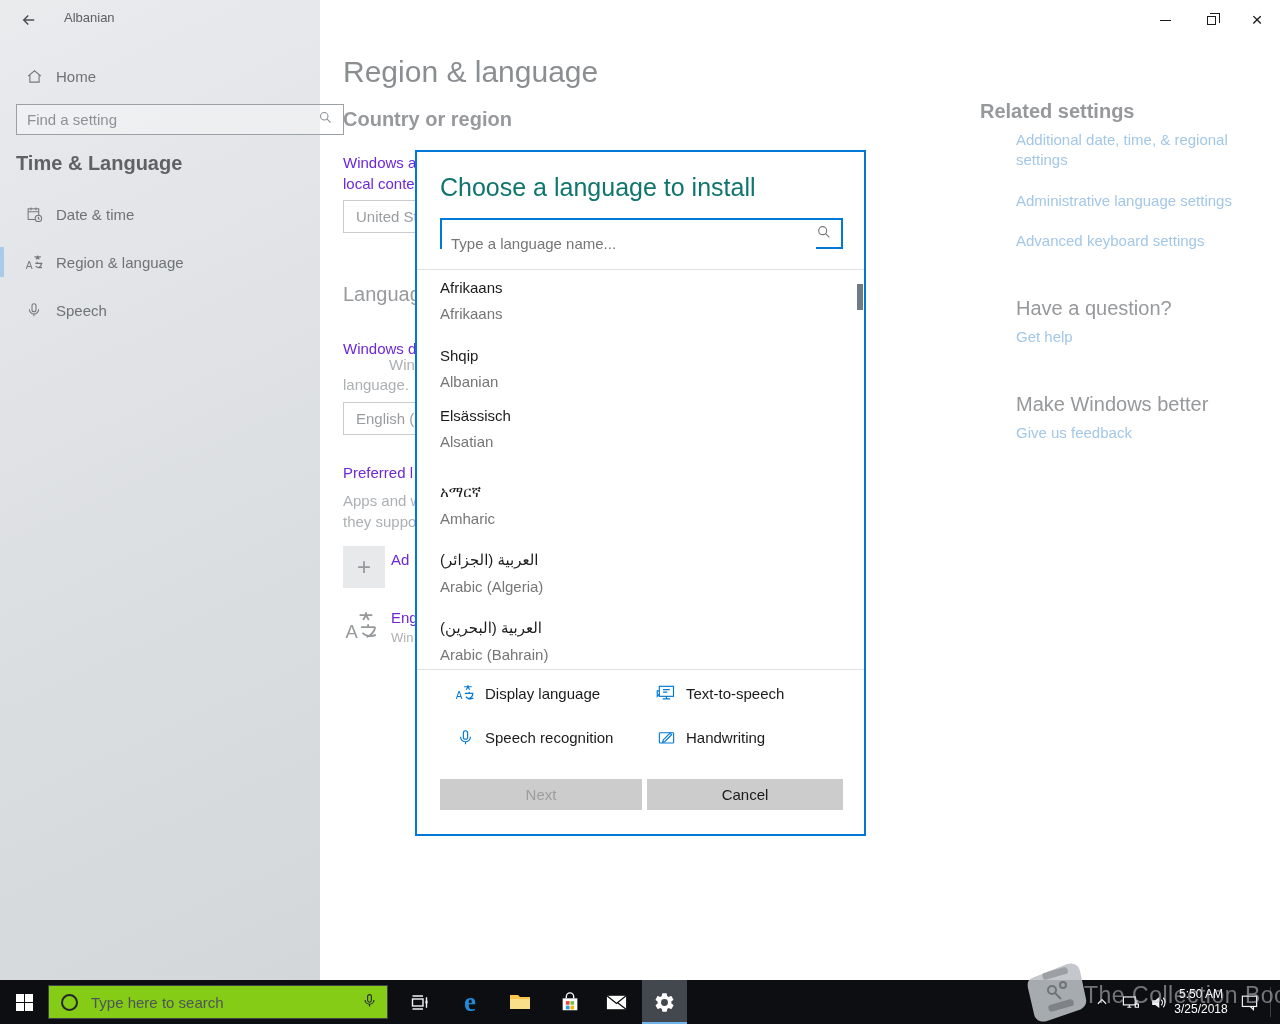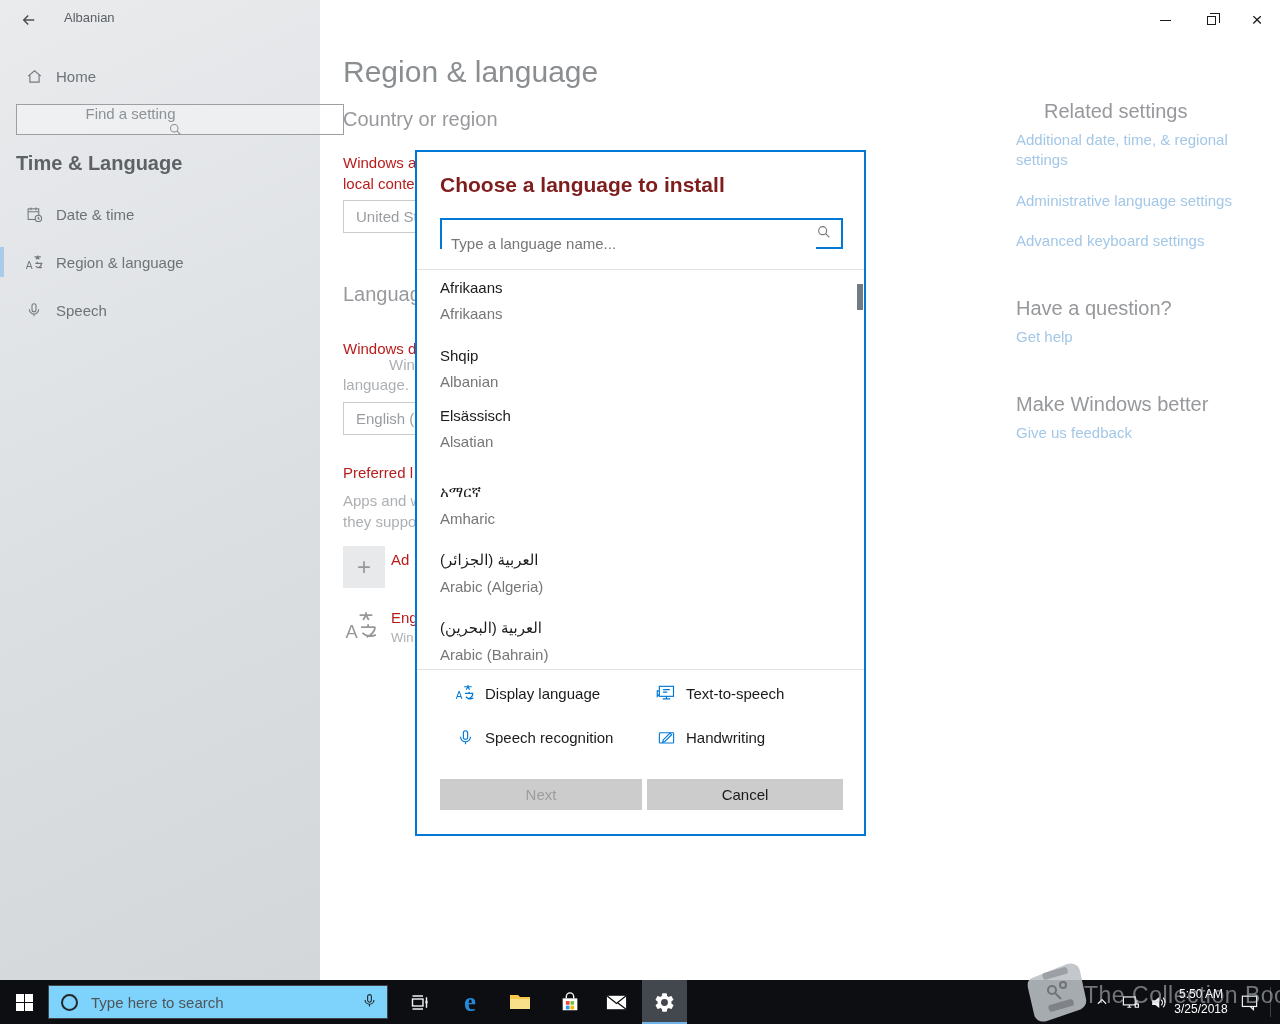--- a/index.html
+++ b/index.html
@@ -9,47 +9,47 @@
 
   
   .sidebar { position:absolute; left:0; top:0; width:320px; height:980px;
              background:linear-gradient(155deg,#e9ebed 0%,#dcdfe2 55%,#d3d7da 100%); }
   .back-arrow { position:absolute; left:14px; top:5px; font-size:19px; color:#4c4f52; width:30px; height:30px;
                 display:flex; align-items:center; justify-content:center; }
   .win-title { position:absolute; left:64px; top:10px; font-size:13px; color:#5d6063; }
   .side-row { position:absolute; left:0; width:320px; height:36px; display:flex; align-items:center; color:#6e7377; font-size:15px; }
   .side-row .ic { width:20px; height:20px; margin-left:24px; margin-right:12px; display:flex; align-items:center; justify-content:center; color:#73787c; }
   .find-box { position:absolute; left:16px; top:104px; width:328px; height:31px; border:1px solid #9aa0a4;
-              background:rgba(255,255,255,.35); display:flex; align-items:center;flex-direction:column; }
+              background:rgba(255,255,255,.35); display:flex; align-items:center; }
   .find-box input { border:none; outline:none; background:transparent; flex:1; font-size:15px; color:#8d9296;
                     padding-left:10px; font-family:"Liberation Sans",sans-serif; }
   .find-box input::placeholder { color:#8d9296; }
   .find-box .mag { margin-right:10px; color:#8d9296; }
   .side-section { position:absolute; left:16px; top:152px; font-size:20px; font-weight:600; color:#5e6266; }
   .accent-bar { position:absolute; left:0; top:3px; width:4px; height:30px; background:#a7cbe9; }
 
   
   .main-h1 { position:absolute; left:343px; top:55px; font-size:30px; font-weight:300; color:#8b8e91; }
   .sec-h2 { position:absolute; font-size:20px; font-weight:400; color:#97999c; }
-  .dim-label { position:absolute; font-size:15px; color:#b91c1c; white-space:nowrap; }
+  .dim-label { position:absolute; font-size:15px; color:#6d28d9; white-space:nowrap; }
   .dim-desc  { position:absolute; font-size:15px; color:#adb0b3; white-space:nowrap; }
   .dim-dd { position:absolute; width:120px; height:33px; border:1px solid #c9ccce; background:rgba(255,255,255,.4);
             display:flex; align-items:center; font-size:15px; color:#9a9da0; padding-left:12px; white-space:nowrap; }
   .add-btn { position:absolute; left:343px; top:546px; width:42px; height:42px; background:#e8e9ea; color:#95989b;
              display:flex; align-items:center; justify-content:center; font-size:24px; font-weight:300; }
   .lang-glyph { position:absolute; left:344px; top:608px; width:34px; height:34px; color:#96999c; }
 
   
   .rel-h { position:absolute; font-size:20px; font-weight:400; color:#96989b; white-space:nowrap; }
   .rel-link { position:absolute; font-size:15px; color:#a3c7e7; line-height:20px; width:260px; cursor:pointer; }
 
   
   .dialog { position:absolute; left:415px; top:150px; width:451px; height:686px; background:#fff;
             border:2px solid #0078d7; z-index:20; }
-  .dlg-title { position:absolute; left:23px; top:21px; font-size:21px; font-weight:700; color:#7f1d1d; }
+  .dlg-title { position:absolute; left:23px; top:21px; font-size:25px; font-weight:400; color:#0f766e; }
   .dlg-search { position:absolute; left:23px; top:66px; width:403px; height:31px; border:2px solid #0078d7;
                 display:flex; align-items:center; background:#fff; }
   .dlg-search input { flex:1; border:none; outline:none; font-size:15px; color:#1b1b1b; padding-left:9px;
                       font-family:"Liberation Sans",sans-serif;margin-top:20px; }
   .dlg-search input::placeholder { color:#767676; }
   .dlg-search .mag { margin-right:9px; color:#767676; }
   .dlg-divider { position:absolute; left:0; width:447px; border-top:1px solid #e1e1e1; }
   .lang-item { position:absolute; left:23px; width:400px; height:60px; cursor:pointer; }
   .lang-native { font-size:15px; color:#1b1b1b; text-align:left; }
   .lang-english { font-size:15px; color:#767676; margin-top:9px; }
@@ -64,21 +64,21 @@
 
   
   .cap-btn { position:absolute; top:0; width:46px; height:40px; display:flex; align-items:center; justify-content:center; color:#1b1b1b; cursor:pointer; background:#fff; }
   .min-glyph { display:block; width:11px; border-top:1px solid #1b1b1b; }
   .restore-glyph { position:relative; width:9px; height:9px; border:1px solid #1b1b1b; background:#fff; }
   .restore-glyph:before { content:""; position:absolute; left:2px; top:-4px; width:9px; height:9px; border:1px solid #1b1b1b; border-left:none; border-bottom:none; }
 
   
   .taskbar { position:absolute; left:0; top:980px; width:1280px; height:44px; background:#0c0e11; z-index:30; }
   .tb-btn { position:absolute; top:0; height:44px; display:flex; align-items:center; justify-content:center; cursor:pointer; }
-  .tb-search { position:absolute; left:48px; top:5px; width:340px; height:34px; background:#7dd3fc; border:1px solid #3f4347;
+  .tb-search { position:absolute; left:48px; top:5px; width:340px; height:34px; background:#84cc16; border:1px solid #3f4347;
                display:flex; align-items:center; cursor:text; }
   .cortana-ring { width:17px; height:17px; border:2px solid #24282c; border-radius:50%; margin-left:12px; }
   .tb-search-text { font-size:15px; color:#4f5459; margin-left:13px; flex:1; }
   .tb-search .mic { margin-right:10px; color:#24282c; }
   .settings-active { background:#43484e; }
   .settings-active:after { content:""; position:absolute; left:0; bottom:0; width:100%; height:2px; background:#6fb3e8; }
   .tray-ic { color:#f2f3f4; }
   .tb-clock { position:absolute; left:1168px; top:0; width:66px; height:44px; color:#ffffff; font-size:12px;
               display:flex; flex-direction:column; align-items:center; justify-content:center; line-height:15px; cursor:default; }
   .tb-sep { position:absolute; left:1270px; top:7px; width:1px; height:30px; background:#3c4044; }
@@ -160,21 +160,21 @@
       <span class="min-glyph"></span>
     </div>
   <div class="cap-btn" style="left:1188px;">
       <span class="restore-glyph"></span>
     </div>
   <div class="cap-btn" style="left:1234px; font-size:19px;">
       <span>×</span>
     </div>
 
   <div class="main-h1">Region &amp; language</div>
-  <div class="sec-h2" style="left:343px; top:108px;">Country or region</div>
+  <div class="sec-h2" style="left:343px; top:108px;font-weight:bold;">Country or region</div>
   <div class="dim-label" style="left:343px; top:154px;">Windows a</div>
   <div class="dim-label" style="left:343px; top:175px;">local conte</div>
   <div class="dim-dd" style="left:343px; top:200px;">
       <span>United St</span>
     </div>
 
   <div class="sec-h2" style="left:343px; top:283px;">Languag</div>
   <div class="dim-label" style="left:343px; top:328px;margin-top:12px;">Windows d</div>
   <div class="dim-desc" style="left:343px; top:356px;margin-left:46px;">Windows f</div>
   <div class="dim-desc" style="left:343px; top:376px;">language.</div>
@@ -194,21 +194,21 @@
   <div class="lang-glyph">
     <svg width="34" height="34" viewBox="0 0 24 24" fill="none" stroke="currentColor" stroke-width="1.3">
       <text x="1" y="21" font-size="13" stroke="none" fill="currentColor" font-family="Liberation Sans,sans-serif">A</text>
       <path d="M12 13.5h10M17 13.5v-2M13 17.5c2.5 2.5 6.5 3 9.5 1.5M22 13.5c-.3 3-3 6-6 7"></path>
       <path d="M11 5h9M15.5 3v2M13.5 8.5 15.5 5l2 3.5"></path>
     </svg>
   </div>
   <div class="dim-label" style="left:391px; top:609px;">Eng</div>
   <div class="dim-desc" style="left:391px; top:630px; font-size:13px;">Win</div>
 
-  <div class="rel-h" style="left:1044px; top:100px;">Related settings</div>
+  <div class="rel-h" style="left:980px; top:100px;font-weight:bold;">Related settings</div>
   <div class="rel-link" style="left:1016px; top:130px;">Additional date, time, &amp; regional settings</div>
   <div class="rel-link" style="left:1016px; top:191px;">Administrative language settings</div>
   <div class="rel-link" style="left:1016px; top:231px;">Advanced keyboard settings</div>
   <div class="rel-h" style="left:1016px; top:297px;">Have a question?</div>
   <div class="rel-link" style="left:1016px; top:327px;">Get help</div>
   <div class="rel-h" style="left:1016px; top:393px;">Make Windows better</div>
   <div class="rel-link" style="left:1016px; top:423px;">Give us feedback</div>
 
   <div class="dialog">
     <div class="dlg-title">Choose a language to install</div>

